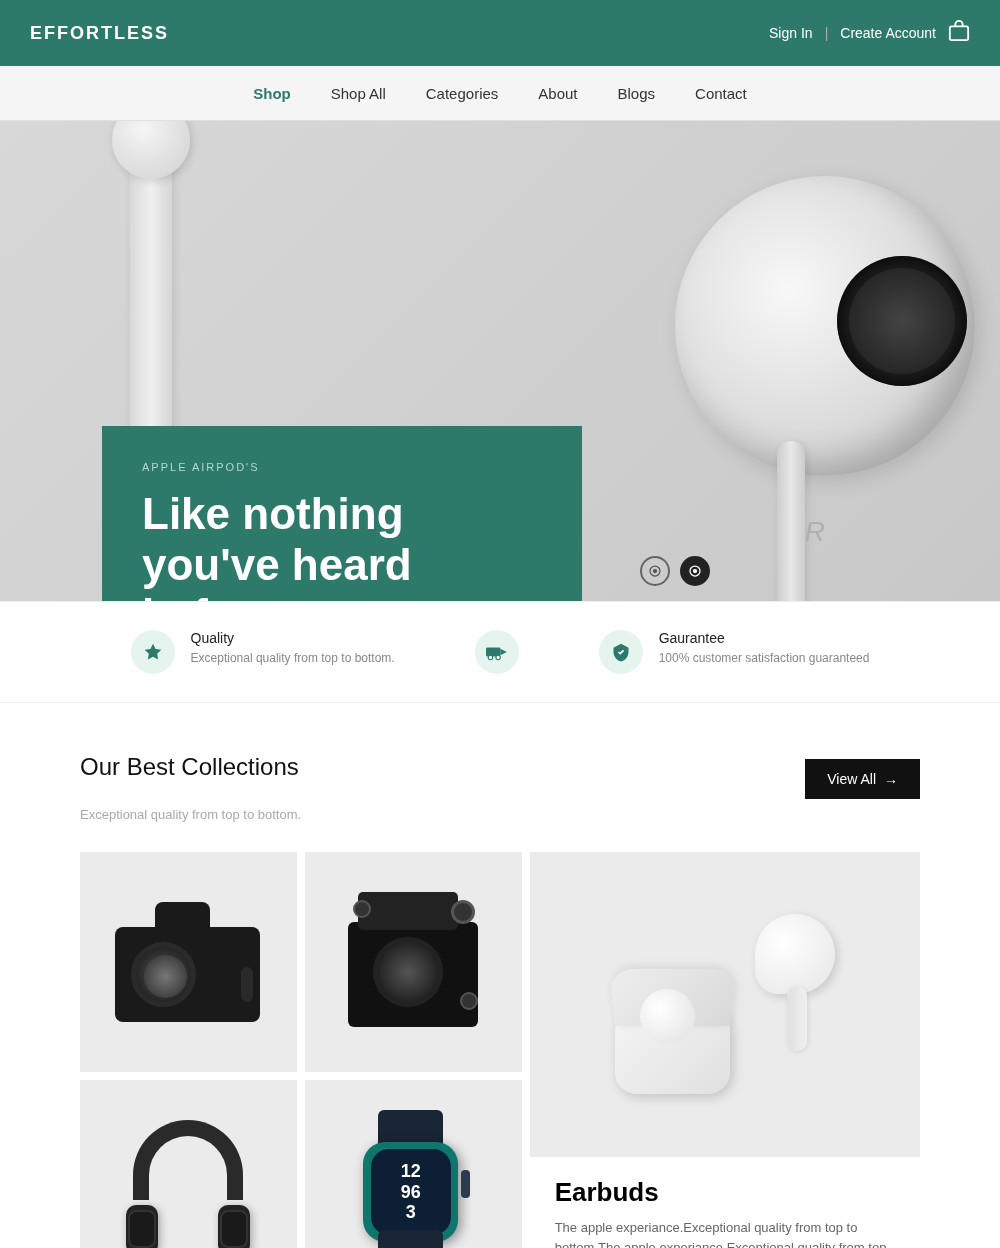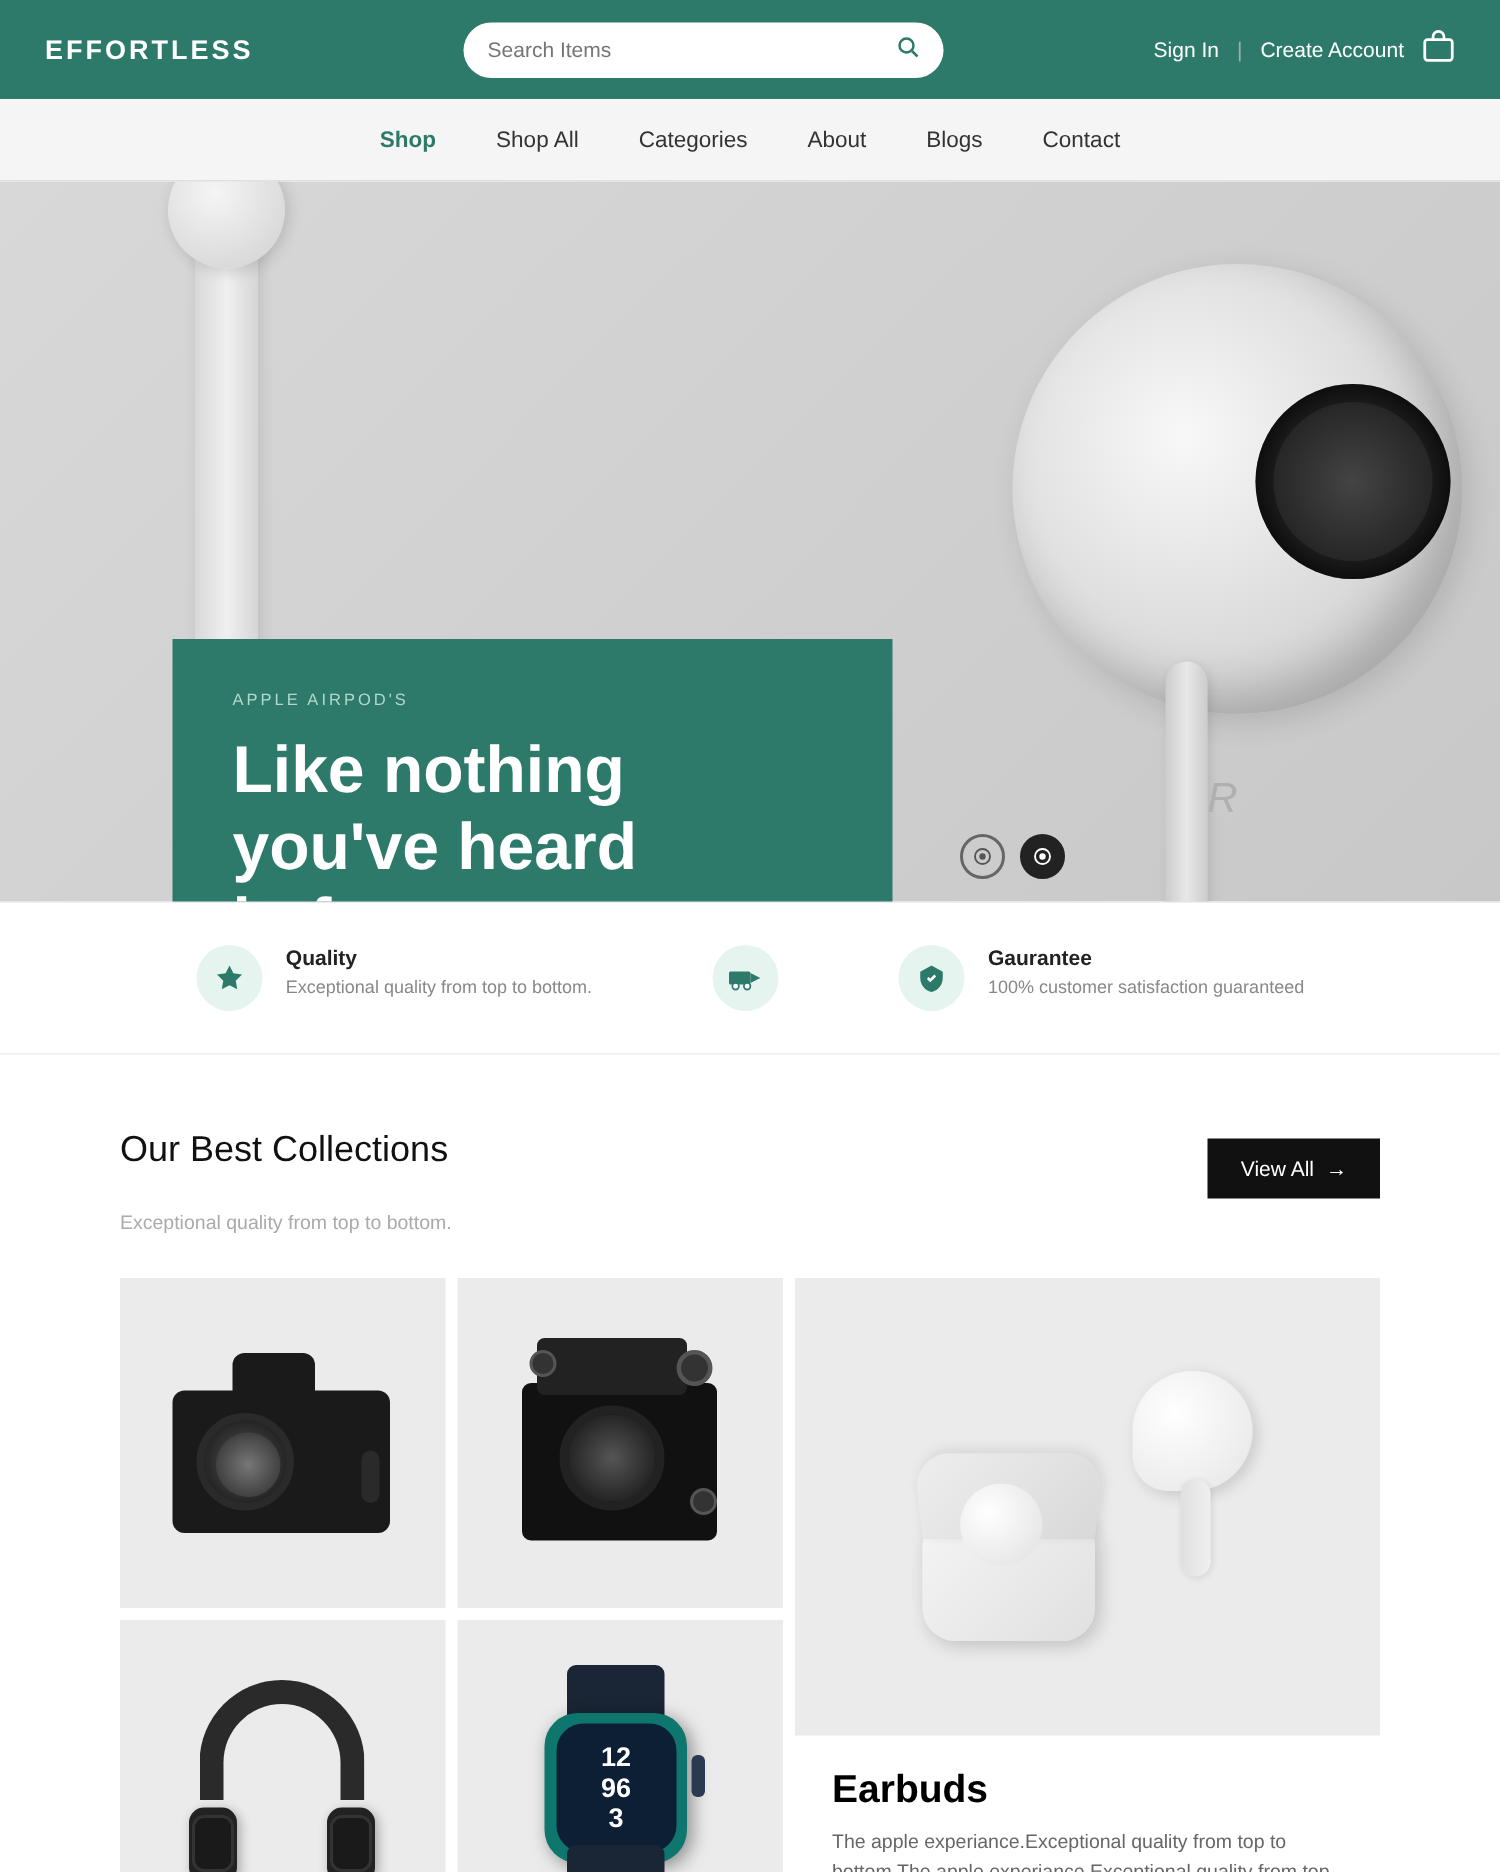--- a/index.html
+++ b/index.html
@@ -89,21 +89,21 @@
     }
     .hero-bg {
       position: absolute;
       inset: 0;
       background: linear-gradient(135deg, #d8d8d8 0%, #c8c8c8 100%);
     }
 
     
     .hero-card {
       position: absolute;
-      left: 115px;
+      left: 102px;
       top: 305px;
       width: 480px;
       background: #2d7a6a;
       padding: 35px 40px 40px;
     }
     .hero-subtitle {
       color: #b0d8cc;
       font-size: 11px;
       letter-spacing: 2px;
       text-transform: uppercase;
@@ -139,21 +139,21 @@
       background: #f0f8f5;
       display: flex;
       align-items: center;
       justify-content: center;
       flex-shrink: 0;
       font-size: 18px;
     }
     .feature-icon.green { background: #e6f4f0; }
     .feature-text h4 {
       font-size: 14px;
-      font-weight: 700;
+      font-weight: 400;
       margin-bottom: 4px;
       color: #222;
     }
     .feature-text p {
       font-size: 12px;
       color: #888;
       line-height: 1.4;
     }
 
     
@@ -227,29 +227,20 @@
       color: #666;
       line-height: 1.6;
     }
   </style>
 </head>
 <body>
 
 <header class="header">
   <div class="logo">EFFORTLESS</div>
 
-  <div class="search-bar">
-    <input type="text" placeholder="Search Items" style="">
-    <span class="search-icon-svg">
-      <svg width="16" height="16" viewBox="0 0 24 24" fill="none" stroke="#2d7a6a" stroke-width="2.5">
-        <circle cx="11" cy="11" r="7"></circle>
-        <line x1="16.5" y1="16.5" x2="22" y2="22"></line>
-      </svg>
-    </span>
-  </div>
 
   <div class="header-right">
     <a href="#">Sign In</a>
     <span class="divider-pipe">|</span>
     <a href="#">Create Account</a>
     <span class="cart-icon">
       <svg width="22" height="22" viewBox="0 0 24 24" fill="none" stroke="#fff" stroke-width="2">
         <rect x="2" y="7" width="20" height="15" rx="2"></rect>
         <path d="M16 7V5a4 4 0 0 0-8 0v2"></path>
       </svg>

